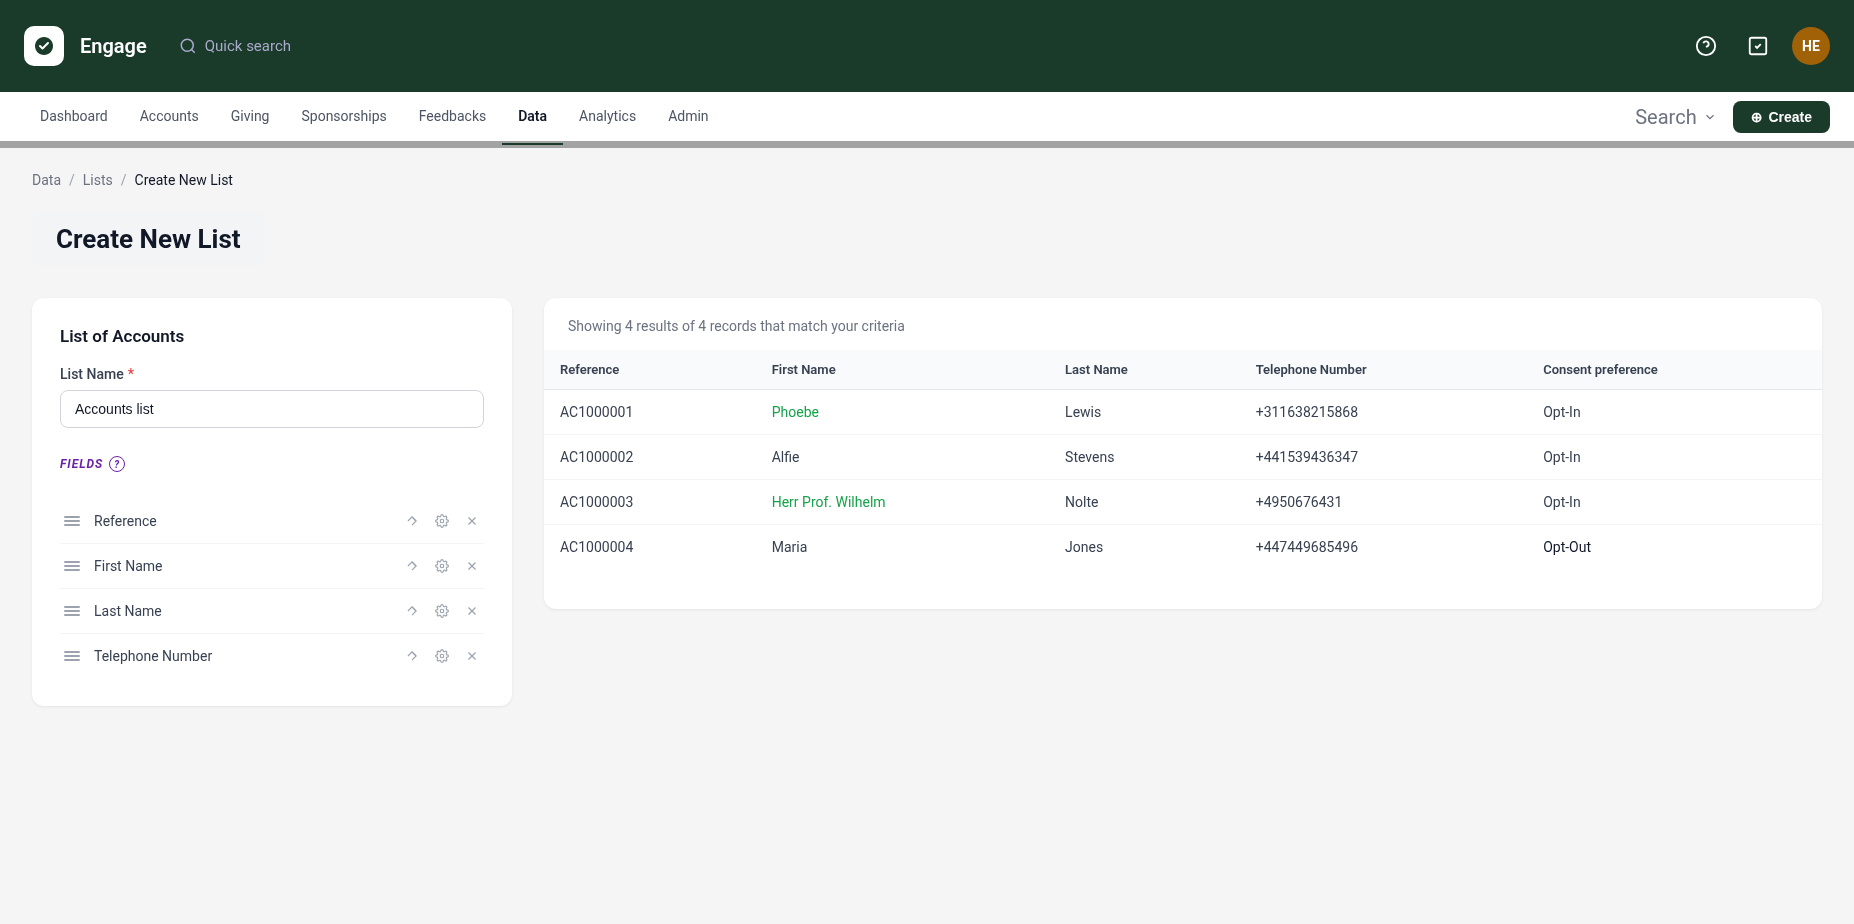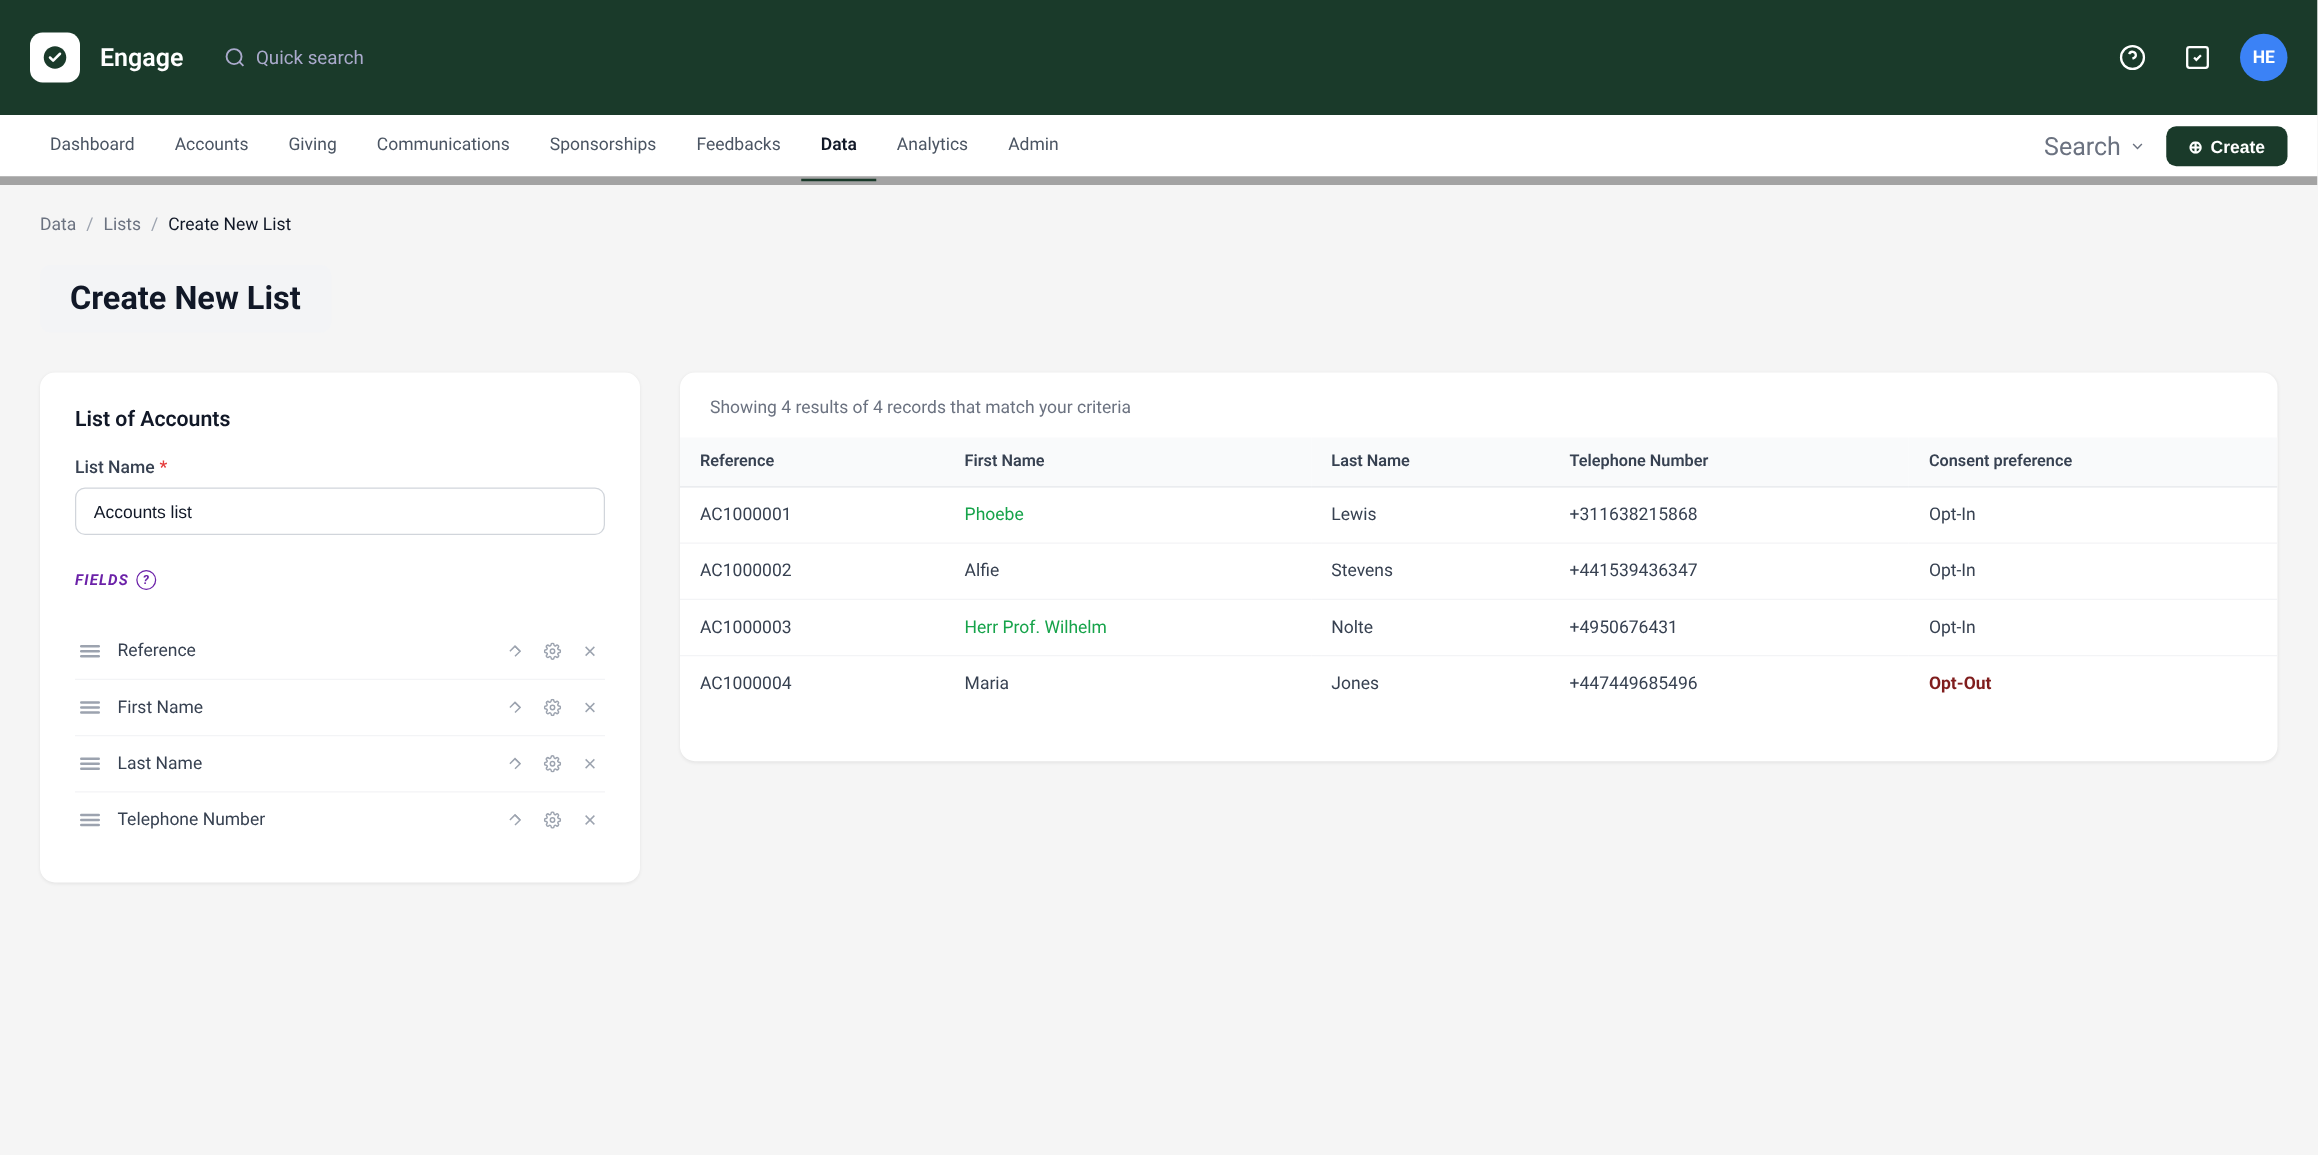--- a/index.html
+++ b/index.html
@@ -53,21 +53,21 @@
       display: flex;
       align-items: center;
       justify-content: center;
       cursor: pointer;
       border-radius: 50%;
     }
     .topbar-avatar {
       width: 38px;
       height: 38px;
       border-radius: 50%;
-      background: #3b82f6;
+      background: #a16207;
       display: flex;
       align-items: center;
       justify-content: center;
       color: white;
       font-weight: 700;
       font-size: 14px;
       cursor: pointer;
     }
 
     
@@ -288,21 +288,21 @@
     .results-table td {
       padding: 14px 16px;
       font-size: 14px;
       color: #374151;
       border-bottom: 1px solid #f3f4f6;
     }
     .results-table tr:last-child td { border-bottom: none; }
     .results-table td.ref { color: #374151; }
     .results-table td.firstname { color: #16a34a; cursor: pointer; }
     .results-table td.consent-optin { color: #374151; }
-    .results-table td.consent-optout { color: #7f1d1d; font-weight: bold; }
+    .results-table td.consent-optout { color: #0f172a; }
     .cursor-area {
       height: 40px;
       display: flex;
       align-items: center;
       padding: 0 24px;
     }
   </style>
 </head>
 <body>
 
@@ -337,21 +337,20 @@
       </svg>
     </div>
     <div class="topbar-avatar">HE</div>
   </div>
 </div>
 
 <div class="secondnav">
   <div class="nav-item">Dashboard</div>
   <div class="nav-item">Accounts</div>
   <div class="nav-item">Giving</div>
-  <div class="nav-item">Communications</div>
   <div class="nav-item">Sponsorships</div>
   <div class="nav-item">Feedbacks</div>
   <div class="nav-item active">Data</div>
   <div class="nav-item">Analytics</div>
   <div class="nav-item">Admin</div>
   <div class="nav-spacer"></div>
   <div class="nav-search">
     <span>Search</span>
     <svg width="14" height="14" viewBox="0 0 24 24" fill="none" stroke="currentColor" stroke-width="2">
       <polyline points="6 9 12 15 18 9"></polyline>

